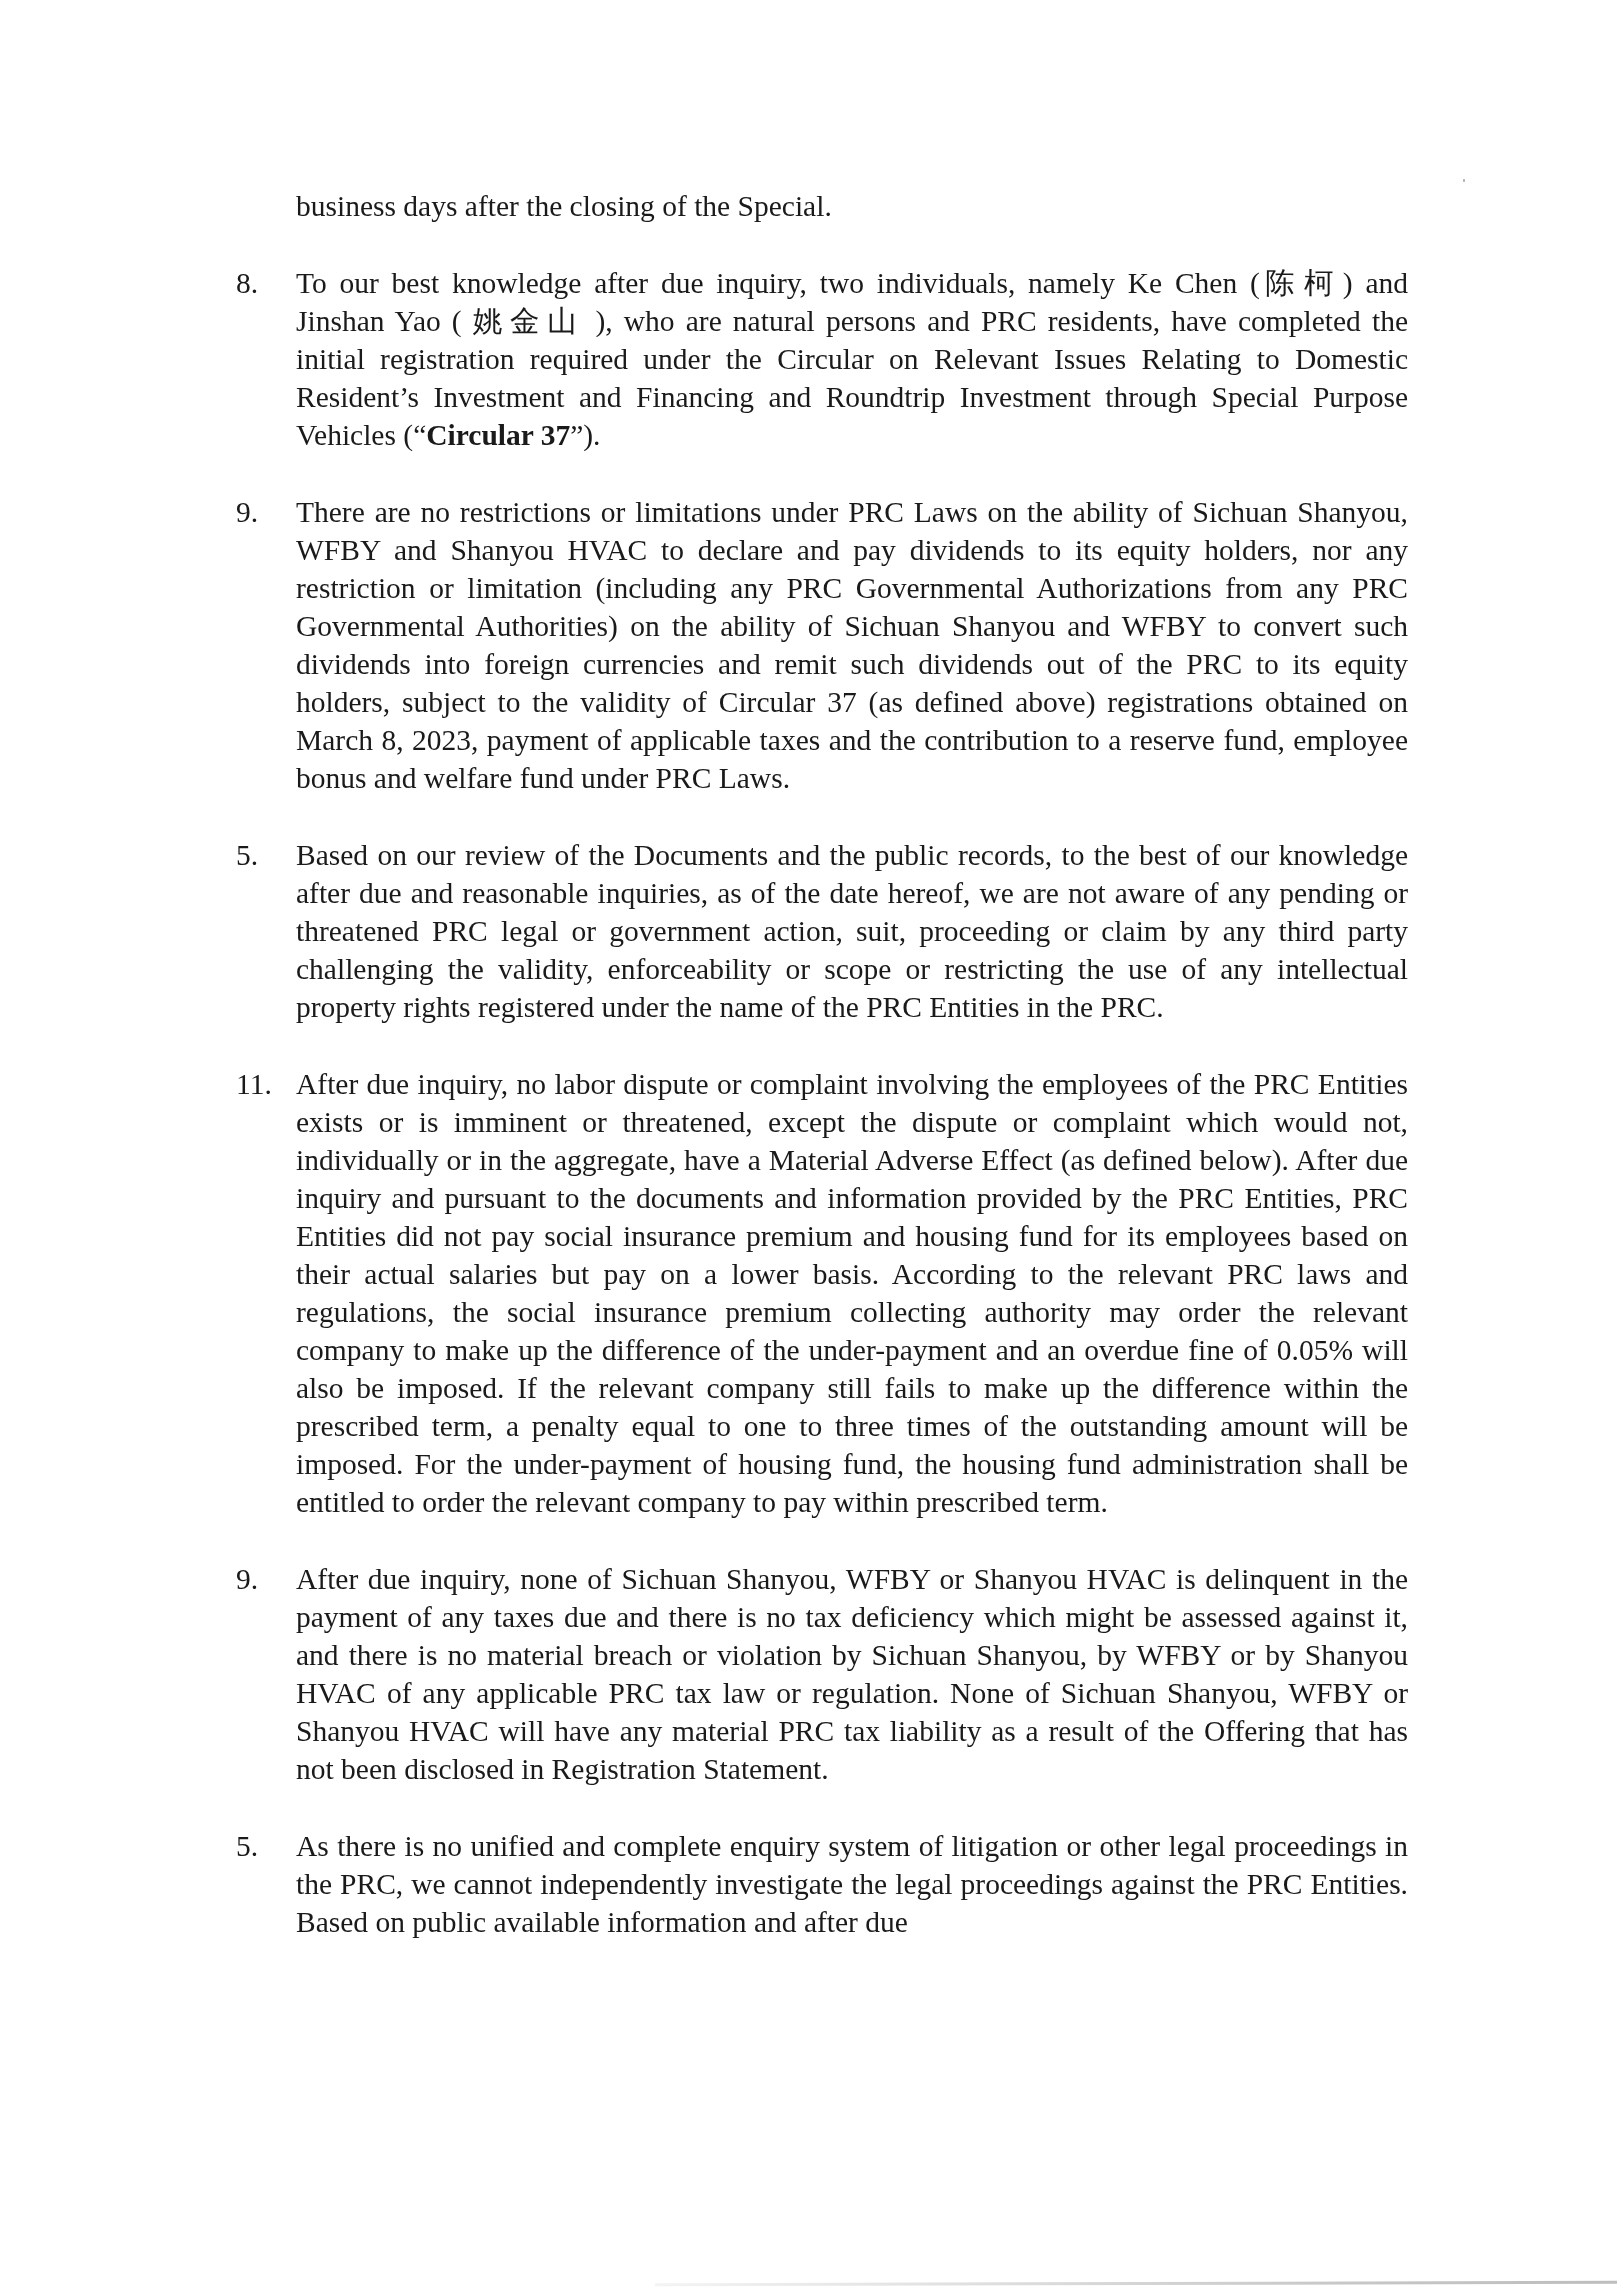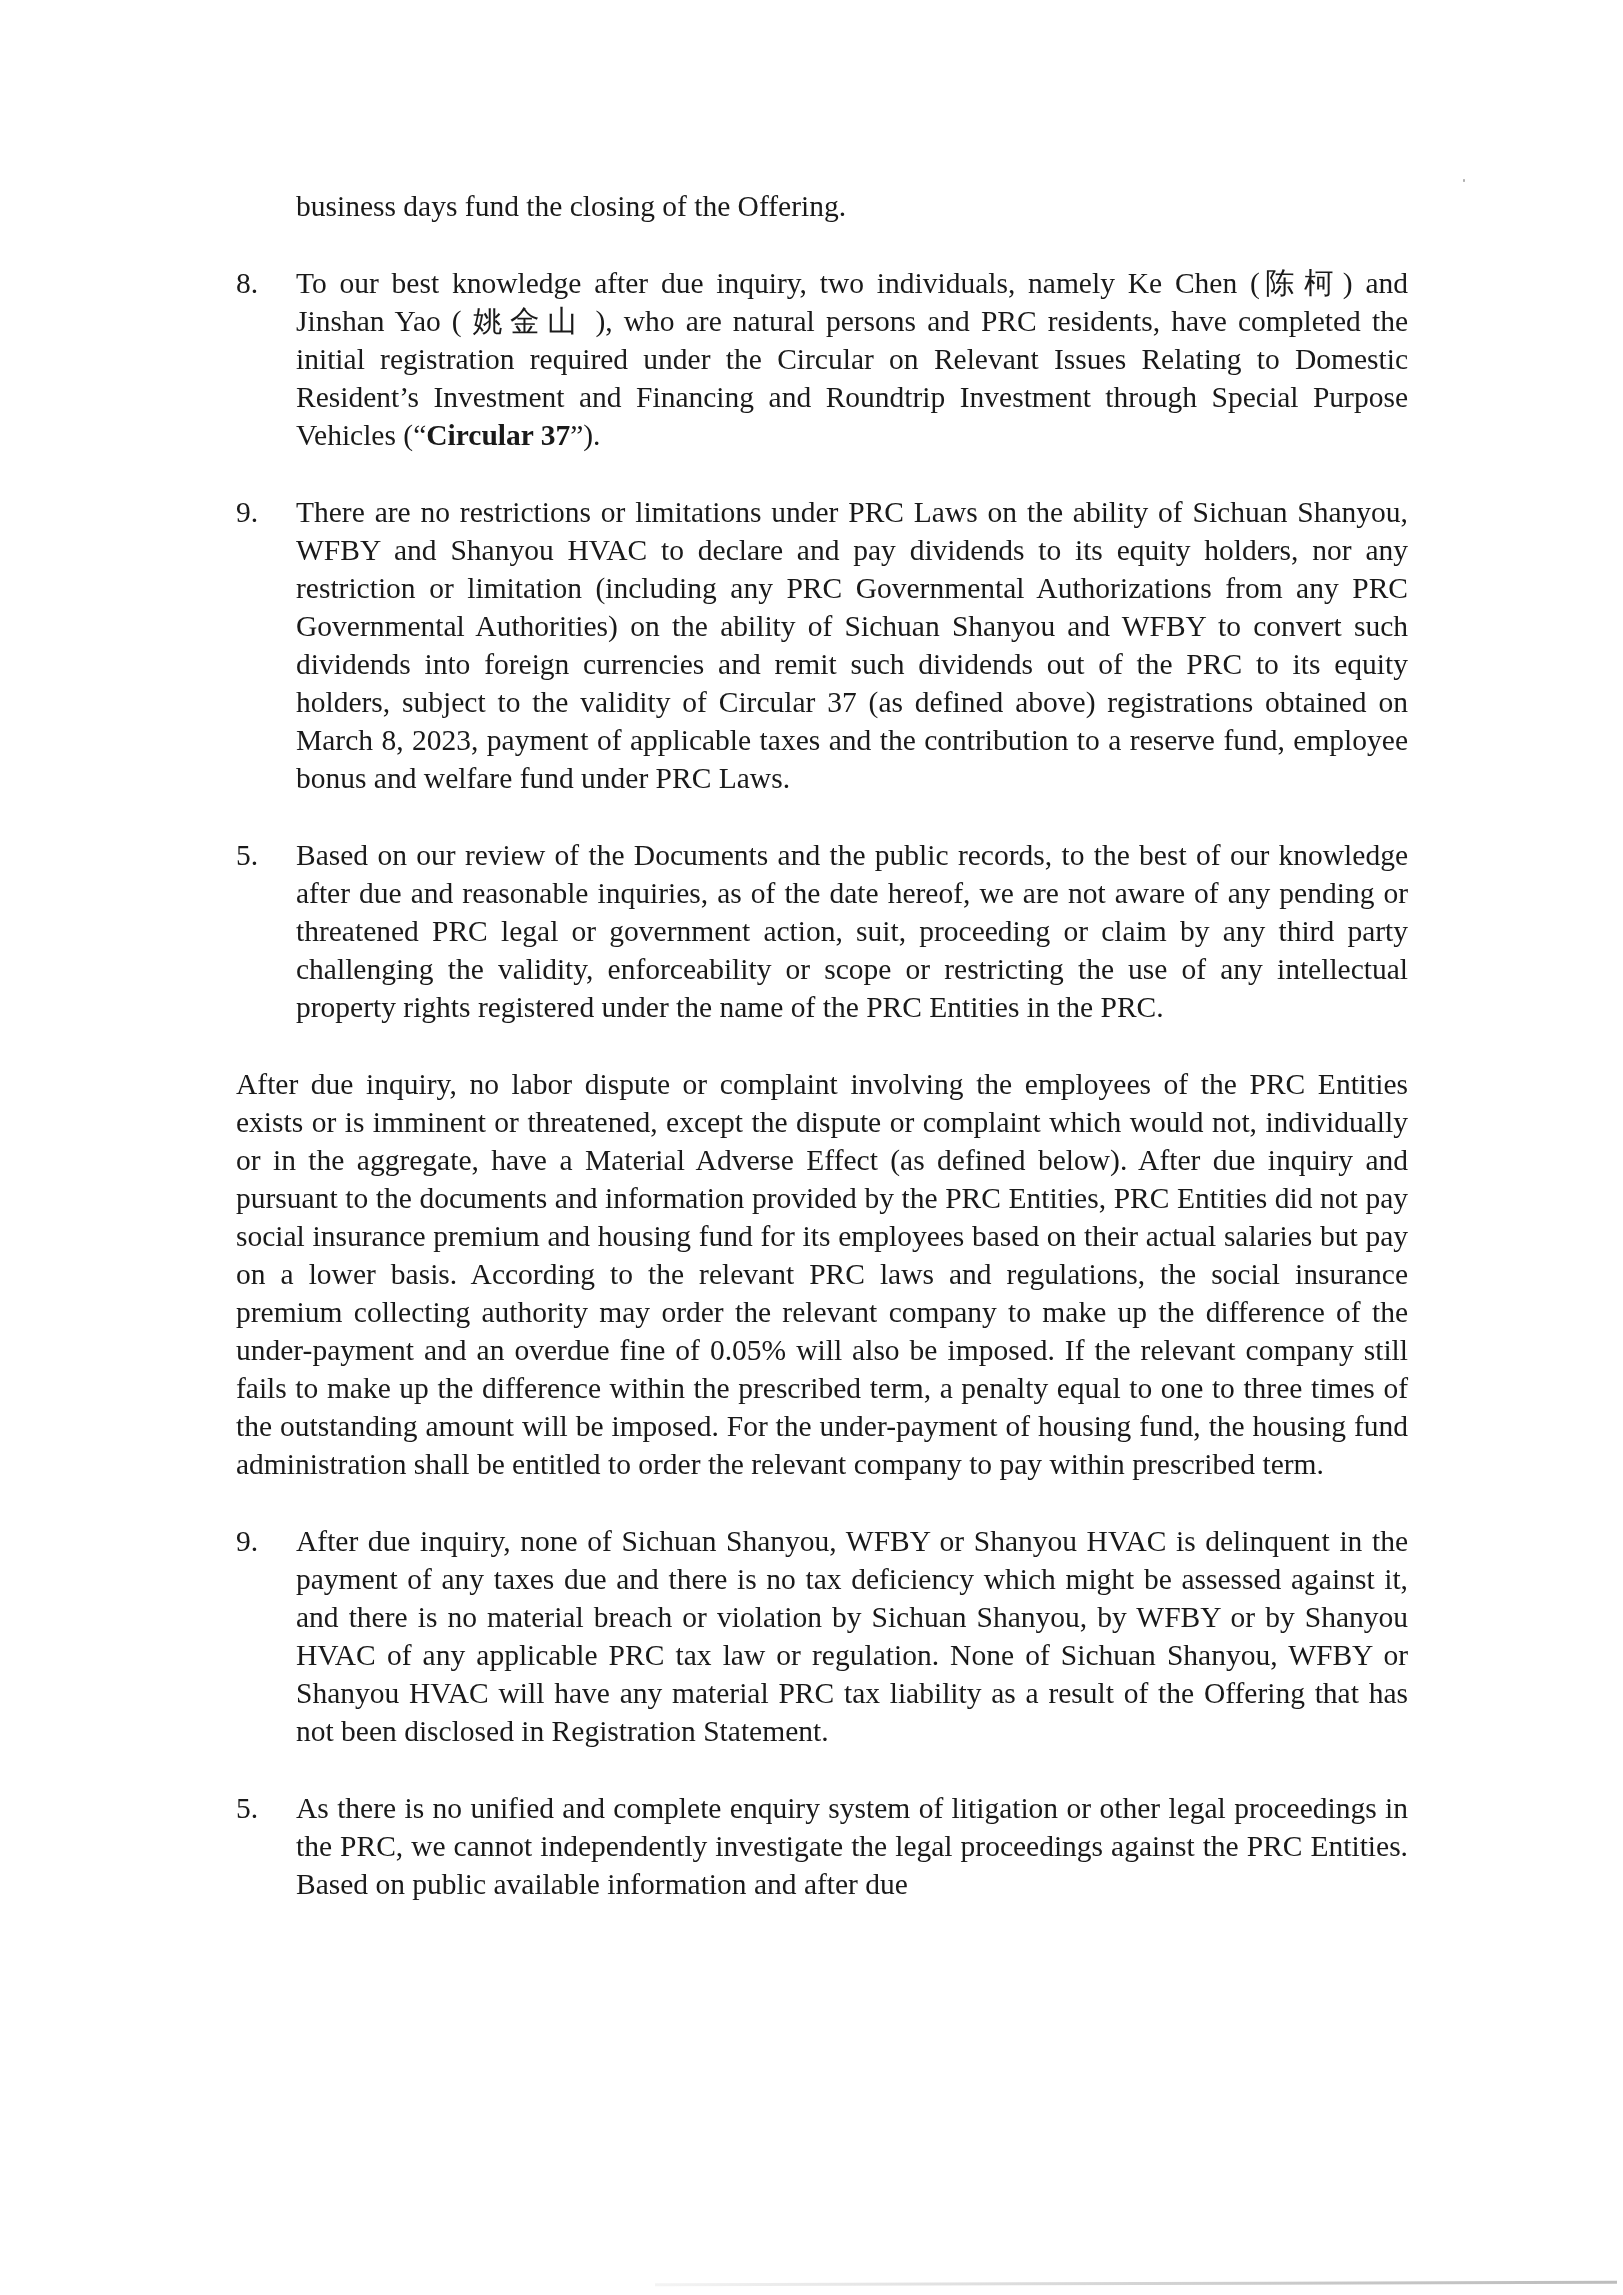--- a/index.html
+++ b/index.html
@@ -79,36 +79,37 @@
       border-radius: 0.7px;
     }
   </style>
 </head>
 <body>
 
 <div class="page">
   <div class="scan-tick"></div>
 
   <div class="content">
-    <p class="para continuation">business days fund the closing of the Offering.</p>
+    <p class="para continuation">business days after the closing of the Special.</p>
 
     <div id="items">
         <div class="item">
           <div class="item-num">8.</div>
           <p class="para item-body"><span>To our best knowledge after due inquiry, two individuals, namely Ke Chen (</span><span class="cjk">陈柯</span><span>) and Jinshan Yao ( </span><span class="cjk">姚金山</span><span> ), who are natural persons and PRC residents, have completed the initial registration required under the Circular on Relevant Issues Relating to Domestic Resident’s Investment and Financing and Roundtrip Investment through Special Purpose Vehicles (“</span><span class="bi">Circular 37</span><span>”).</span></p>
         </div>
         <div class="item">
           <div class="item-num">9.</div>
           <p class="para item-body"><span>There are no restrictions or limitations under PRC Laws on the ability of Sichuan Shanyou, WFBY and Shanyou HVAC to declare and pay dividends to its equity holders, nor any restriction or limitation (including any PRC Governmental Authorizations from any PRC Governmental Authorities) on the ability of Sichuan Shanyou and WFBY to convert such dividends into foreign currencies and remit such dividends out of the PRC to its equity holders, subject to the validity of Circular 37 (as defined above) registrations obtained on March 8, 2023, payment of applicable taxes and the contribution to a reserve fund, employee bonus and welfare fund under PRC Laws.</span></p>
         </div>
         <div class="item">
           <div class="item-num">5.</div>
           <p class="para item-body"><span>Based on our review of the Documents and the public records, to the best of our knowledge after due and reasonable inquiries, as of the date hereof, we are not aware of any pending or threatened PRC legal or government action, suit, proceeding or claim by any third party challenging the validity, enforceability or scope or restricting the use of any intellectual property rights registered under the name of the PRC Entities in the PRC.</span></p>
         </div>
         <div class="item">
+          <div class="item-num">11.</div>
           <p class="para item-body"><span>After due inquiry, no labor dispute or complaint involving the employees of the PRC Entities exists or is imminent or threatened, except the dispute or complaint which would not, individually or in the aggregate, have a Material Adverse Effect (as defined below). After due inquiry and pursuant to the documents and information provided by the PRC Entities, PRC Entities did not pay social insurance premium and housing fund for its employees based on their actual salaries but pay on a lower basis. According to the relevant PRC laws and regulations, the social insurance premium collecting authority may order the relevant company to make up the difference of the under-payment and an overdue fine of 0.05% will also be imposed. If the relevant company still fails to make up the difference within the prescribed term, a penalty equal to one to three times of the outstanding amount will be imposed. For the under-payment of housing fund, the housing fund administration shall be entitled to order the relevant company to pay within prescribed term.</span></p>
         </div>
         <div class="item">
           <div class="item-num">9.</div>
           <p class="para item-body"><span>After due inquiry, none of Sichuan Shanyou, WFBY or Shanyou HVAC is delinquent in the payment of any taxes due and there is no tax deficiency which might be assessed against it, and there is no material breach or violation by Sichuan Shanyou, by WFBY or by Shanyou HVAC of any applicable PRC tax law or regulation. None of Sichuan Shanyou, WFBY or Shanyou HVAC will have any material PRC tax liability as a result of the Offering that has not been disclosed in Registration Statement.</span></p>
         </div>
         <div class="item">
           <div class="item-num">5.</div>
           <p class="para item-body"><span>As there is no unified and complete enquiry system of litigation or other legal proceedings in the PRC, we cannot independently investigate the legal proceedings against the PRC Entities. Based on public available information and after due</span></p>
         </div>

